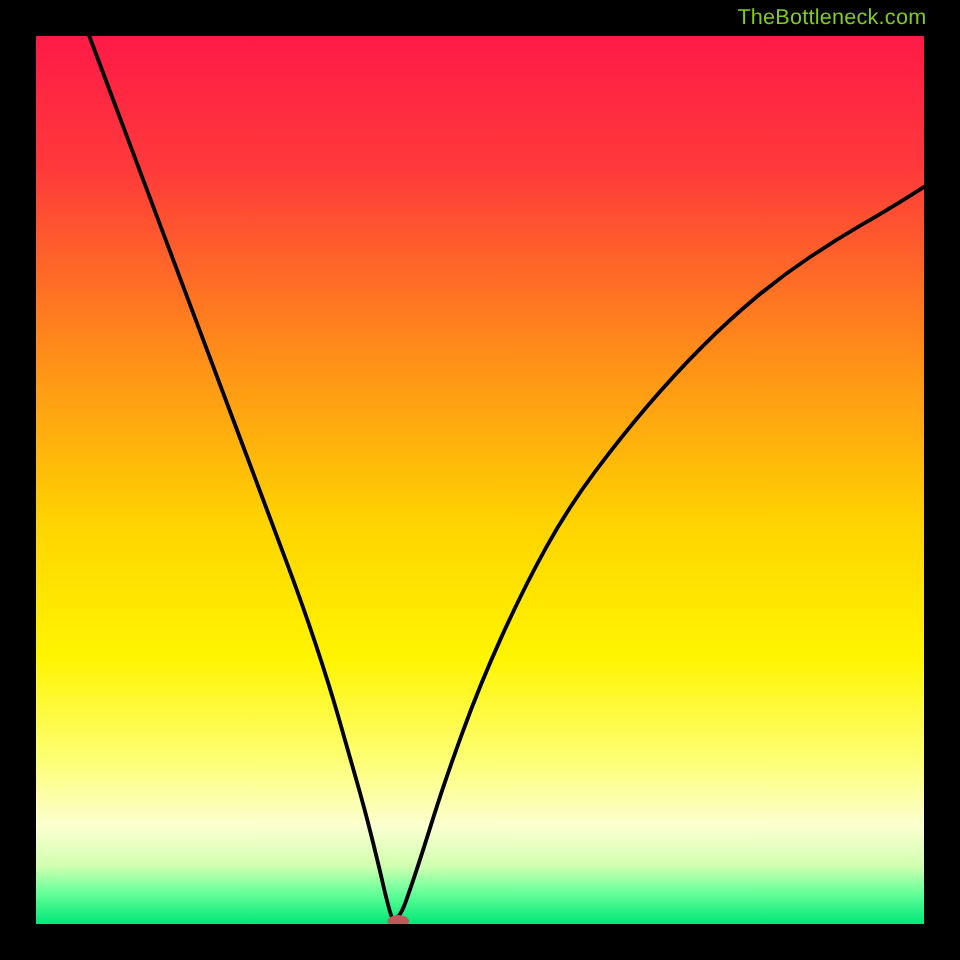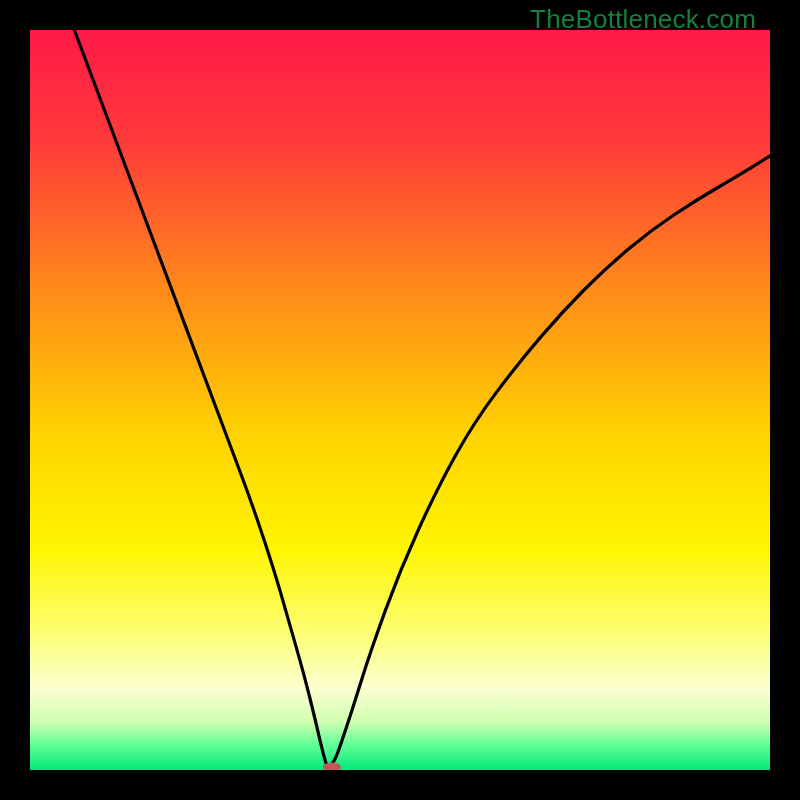--- a/index.html
+++ b/index.html
@@ -21,23 +21,23 @@
     position: absolute;
     left: 30px;
     top: 30px;
     width: 740px;
     height: 740px;
     overflow: hidden;
   }
   .watermark {
     position: absolute;
     top: 4px;
-    right: 44px;
-    color: #15803d;
-    font-size: 26px;
+    right: 28px;
+    color: #84cc16;
+    font-size: 18px;
     letter-spacing: 0.2px;
     user-select: none;
     font-weight: 500;
   }
 </style>
 </head>
 <body>
 
 <div class="frame">
 

